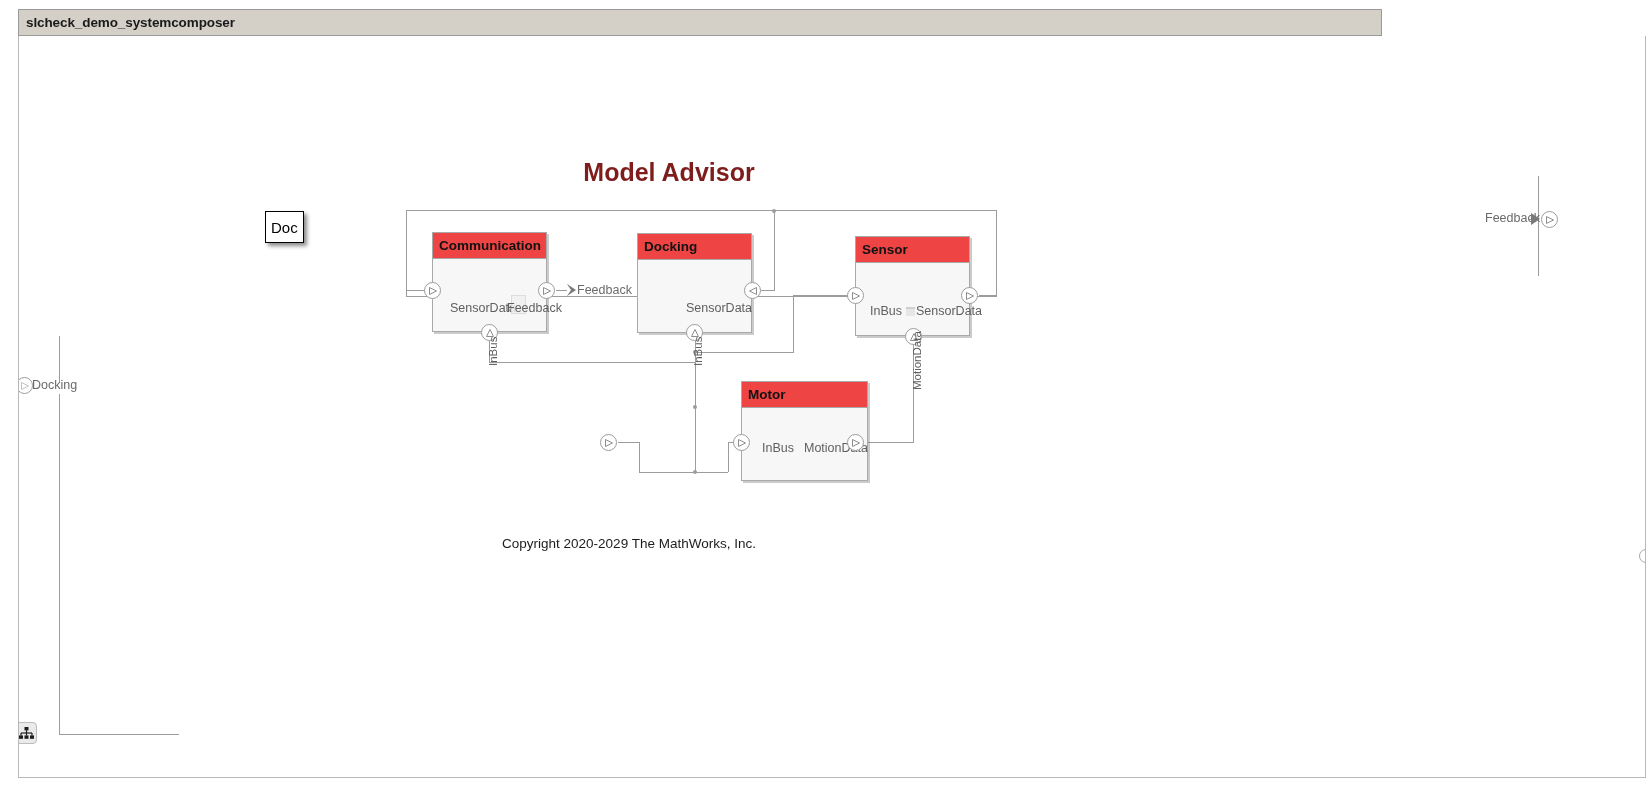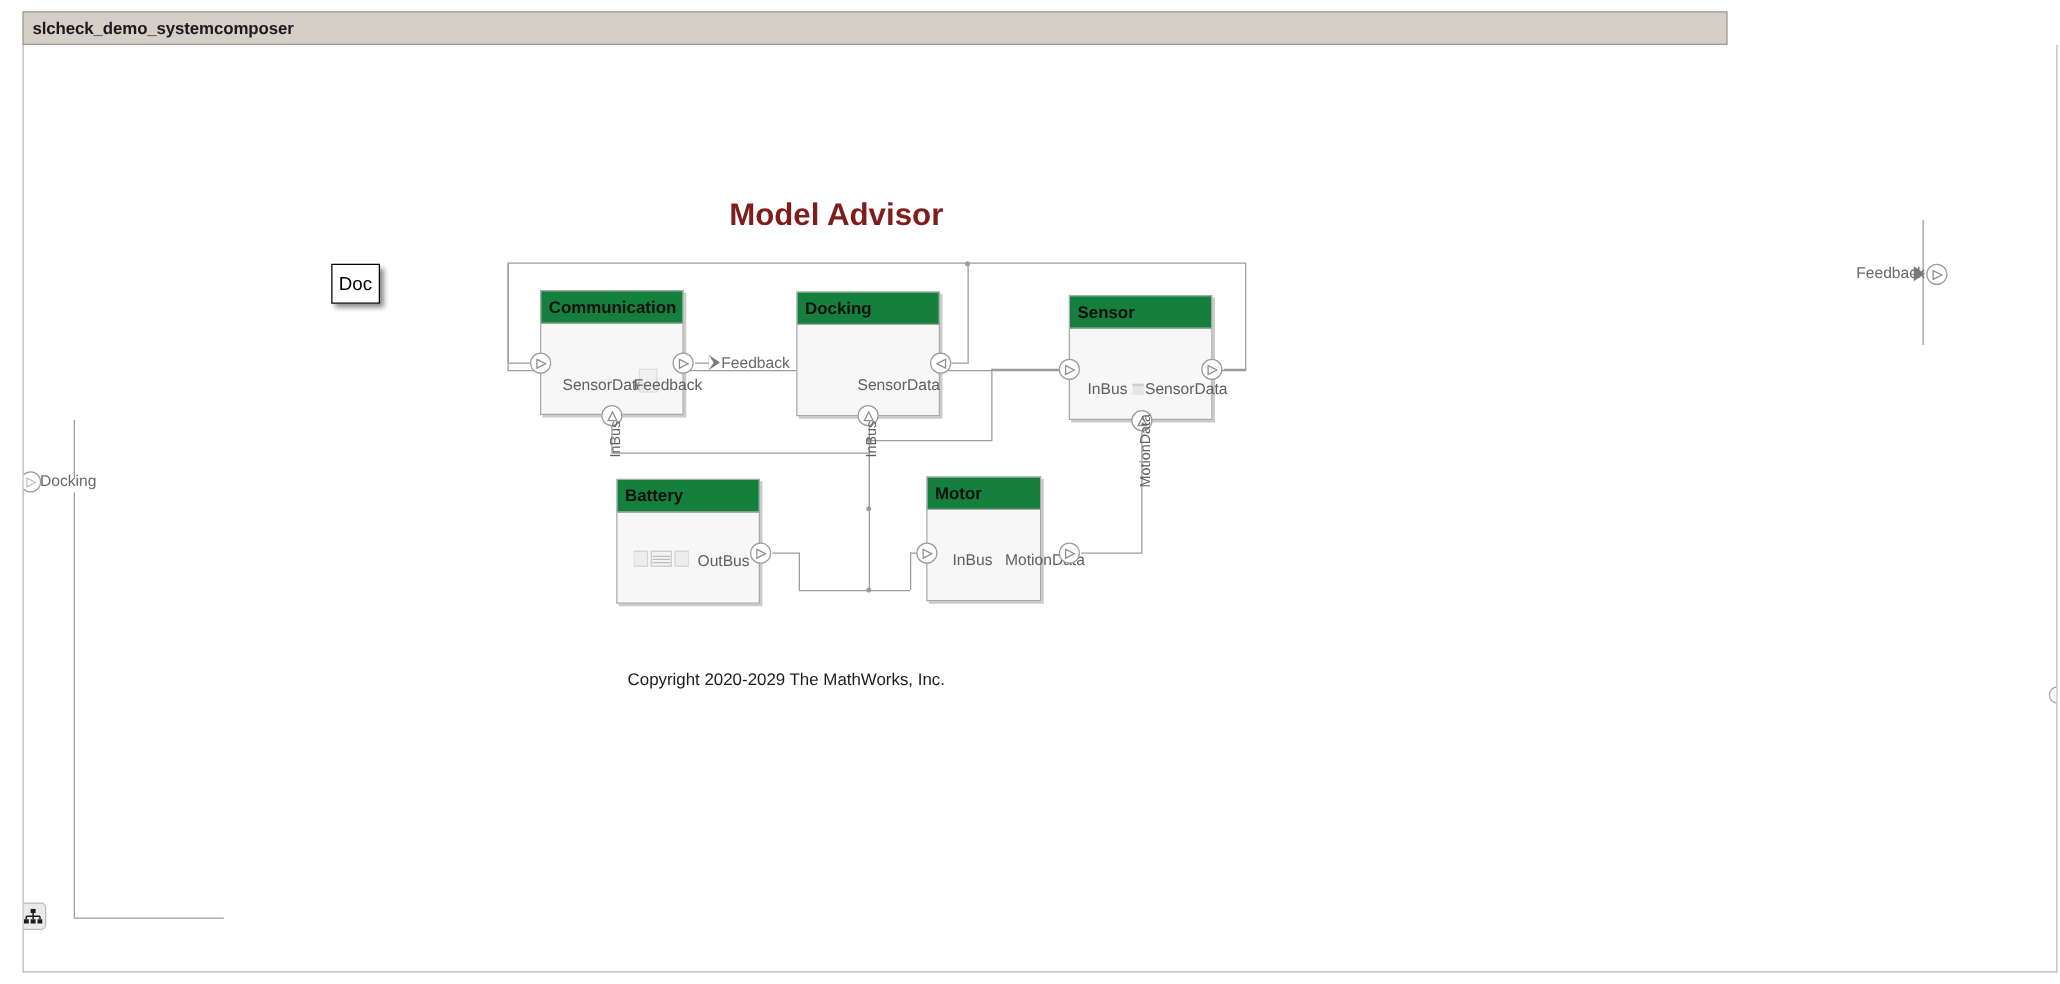--- a/index.html
+++ b/index.html
@@ -86,21 +86,21 @@
   
   .comp {
     position: absolute;
     box-sizing: border-box;
     background: #f7f7f7;
     border: 1px solid #a9a9a9;
     box-shadow: 2px 2px 0 rgba(140,140,140,0.45);
   }
   .comp-header {
     height: 26px;
-    background: #15803d;
+    background: #ef4444;
     border-bottom: 1px solid #a9a9a9;
     display: flex;
     align-items: center;
     box-sizing: border-box;
   }
   .comp-title {
     font-size: 13.5px;
     font-weight: bold;
     color: #111111;
     padding-left: 6px;
@@ -385,43 +385,27 @@
           <polygon points="1,1 8,4.5 1,8" fill="none" stroke="#8e8e8e" stroke-width="1"></polygon>
         </svg>
     </div>
     <div class="port" style="left:886px; top:292px;">
       <svg width="9" height="9" viewBox="0 0 9 9">
           <polygon points="1,8 4.5,1 8,8" fill="none" stroke="#8e8e8e" stroke-width="1"></polygon>
         </svg>
     </div>
     <span class="plabel-v" style="left:892px; top:354px;">MotionData</span>
 
-    <div class="comp" style="left:474px; top:347px; width:115px; height:100px;">
-      <div class="comp-header">
-        <span class="comp-title">Battery</span>
-      </div>
-      <div class="comp-body">
-        <svg class="battery-icon" style="left:13px; top:30px;" viewBox="0 0 44 15">
-          <rect x="0" y="1" width="11" height="12" fill="#ededed" stroke="#d2d2d2" stroke-width="1"></rect>
-          <rect x="14" y="1" width="16" height="12" fill="#f3f3f3" stroke="#c9c9c9" stroke-width="1"></rect>
-          <line x1="15" y1="5" x2="29" y2="5" stroke="#bdbdbd" stroke-width="1"></line>
-          <line x1="15" y1="7.5" x2="29" y2="7.5" stroke="#bdbdbd" stroke-width="1"></line>
-          <line x1="15" y1="10" x2="29" y2="10" stroke="#bdbdbd" stroke-width="1"></line>
-          <rect x="33" y="1" width="11" height="12" fill="#ededed" stroke="#d2d2d2" stroke-width="1"></rect>
-        </svg>
-        <span class="plabel" style="left:64px; top:32px;">OutBus</span>
-      </div>
-    </div>
     <div class="port" style="left:581px; top:398px;">
       <svg width="9" height="9" viewBox="0 0 9 9">
           <polygon points="1,1 8,4.5 1,8" fill="none" stroke="#8e8e8e" stroke-width="1"></polygon>
         </svg>
     </div>
 
-    <div class="comp" style="left:722px; top:345px; width:92px; height:100px;">
+    <div class="comp" style="left:722px; top:345px; width:127px; height:100px;">
       <div class="comp-header">
         <span class="comp-title">Motor</span>
       </div>
       <div class="comp-body">
         <span class="plabel" style="left:20px; top:33px;">InBus</span>
         <span class="plabel" style="left:62px; top:33px;">MotionData</span>
       </div>
     </div>
     <div class="port" style="left:714px; top:398px;">
       <svg width="9" height="9" viewBox="0 0 9 9">

